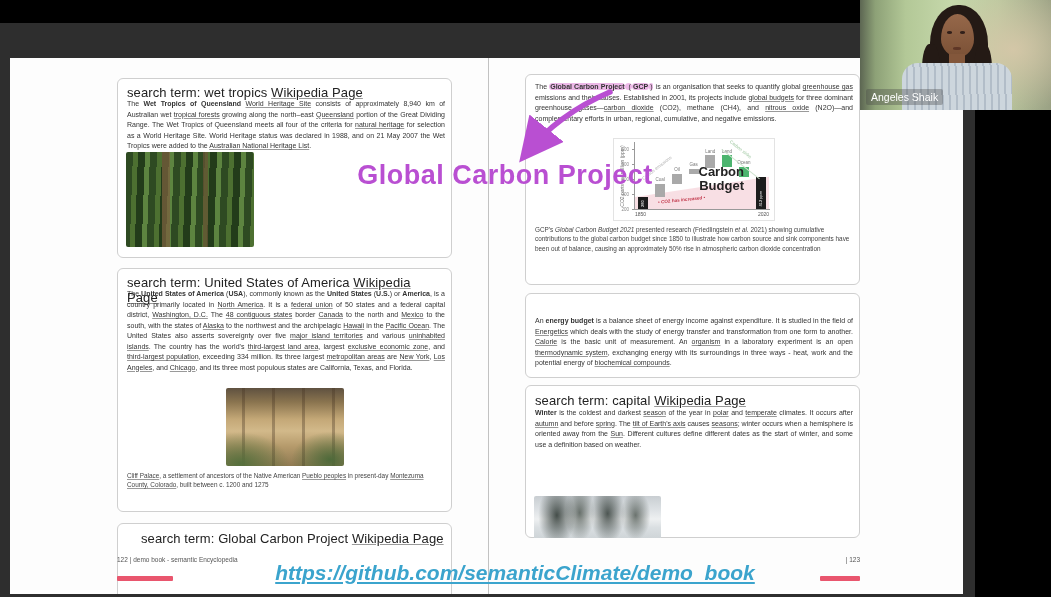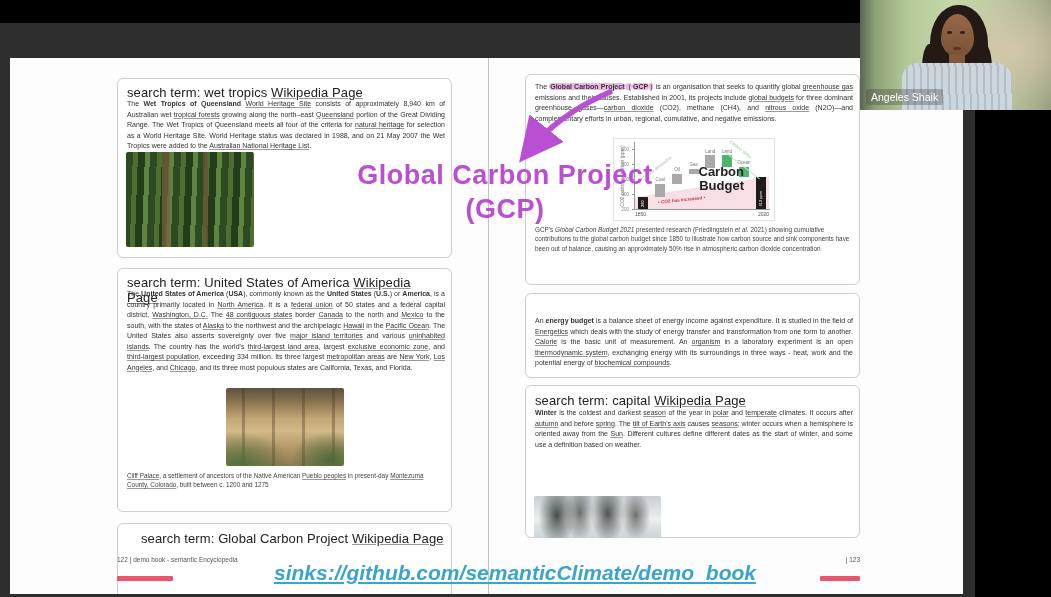--- a/index.html
+++ b/index.html
@@ -150,23 +150,22 @@
 
     <svg width="170" height="110" style="position:absolute;left:466px;top:20px;">
       <defs>
         <marker id="ah" markerWidth="9" markerHeight="9" refX="6" refY="4" orient="auto">
           <path d="M0,0 L8,4 L0,8 z" fill="#b94fd2"></path>
         </marker>
       </defs>
       <path d="M 134,14 C 106,26 74,46 50,76" stroke="#b94fd2" stroke-width="5.5" fill="none" stroke-linecap="round" marker-end="url(#ah)"></path>
     </svg>
     <div class="annotation" style="left: 330px; top: 102px; width: 330px; color: rgb(185, 79, 210);">Global Carbon Project</div>
-    <div class="annotation" style="left: 330px; top: 136px; width: 330px; color: rgb(185, 79, 210);">(GCP)</div>
 
-    <div class="url-link" style="left: 255px; top: 503px; width: 500px; color: rgb(59, 164, 205);">sinks://github.com/semanticClimate/demo_book</div>
+    <div class="url-link" style="left: 255px; top: 503px; width: 500px; color: rgb(59, 164, 205);">https://github.com/semanticClimate/demo_book</div>
   </div>
 
   <div class="webcam">
     <div class="hair"></div>
     <div class="lock" style="left:62px;"></div>
     <div class="lock" style="left:114px;"></div>
     <div class="face"></div>
     <div class="eye" style="left:87px;top:31px;"></div>
     <div class="eye" style="left:100px;top:31px;"></div>
     <div class="mouth"></div>

